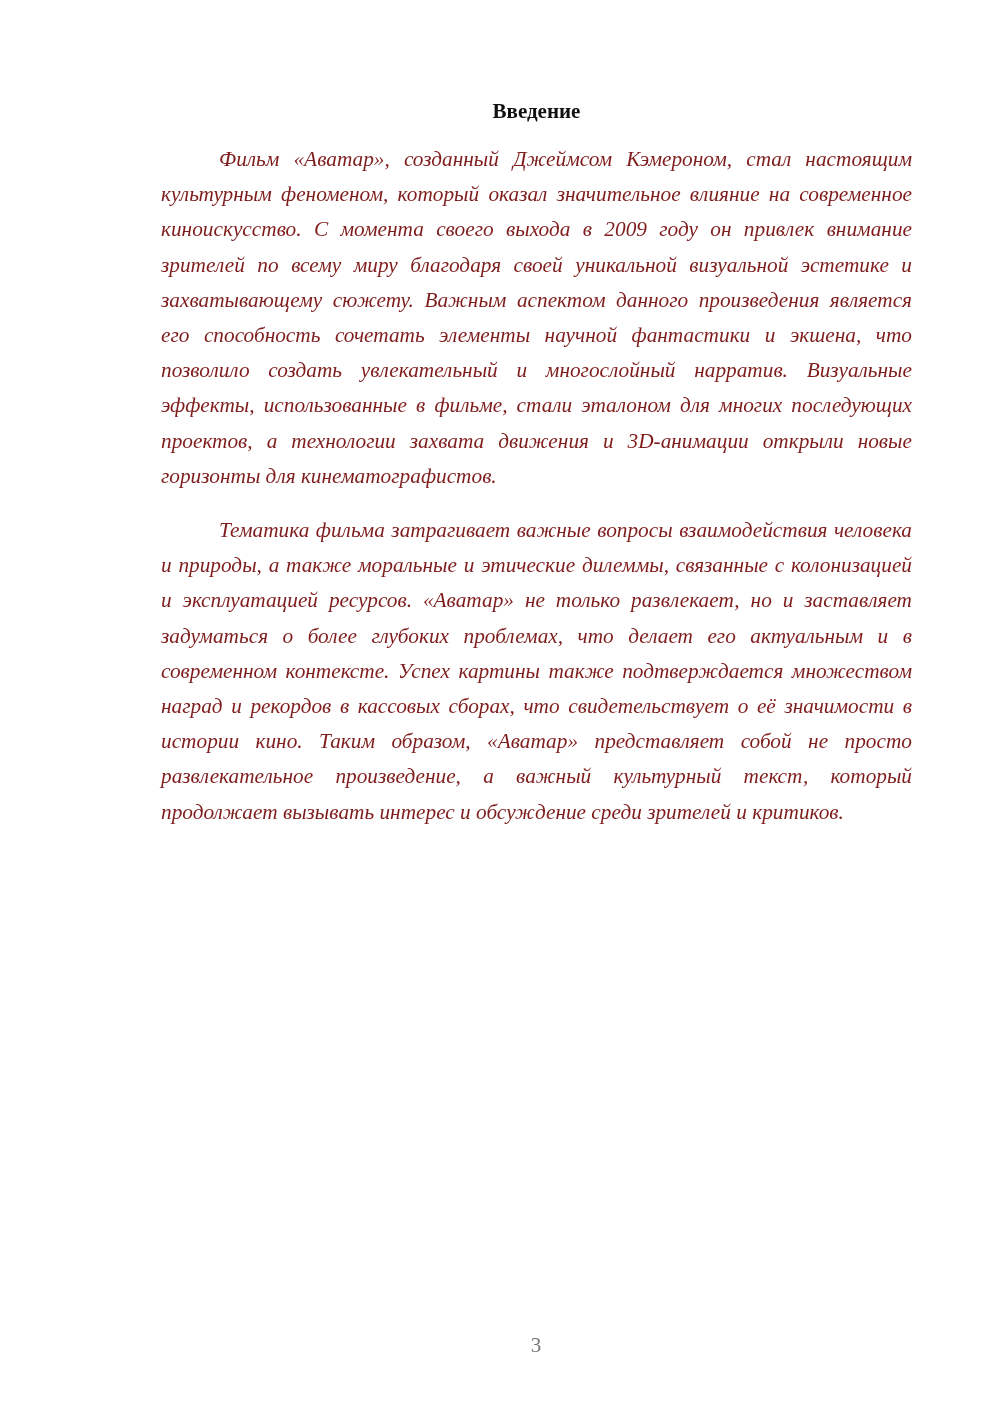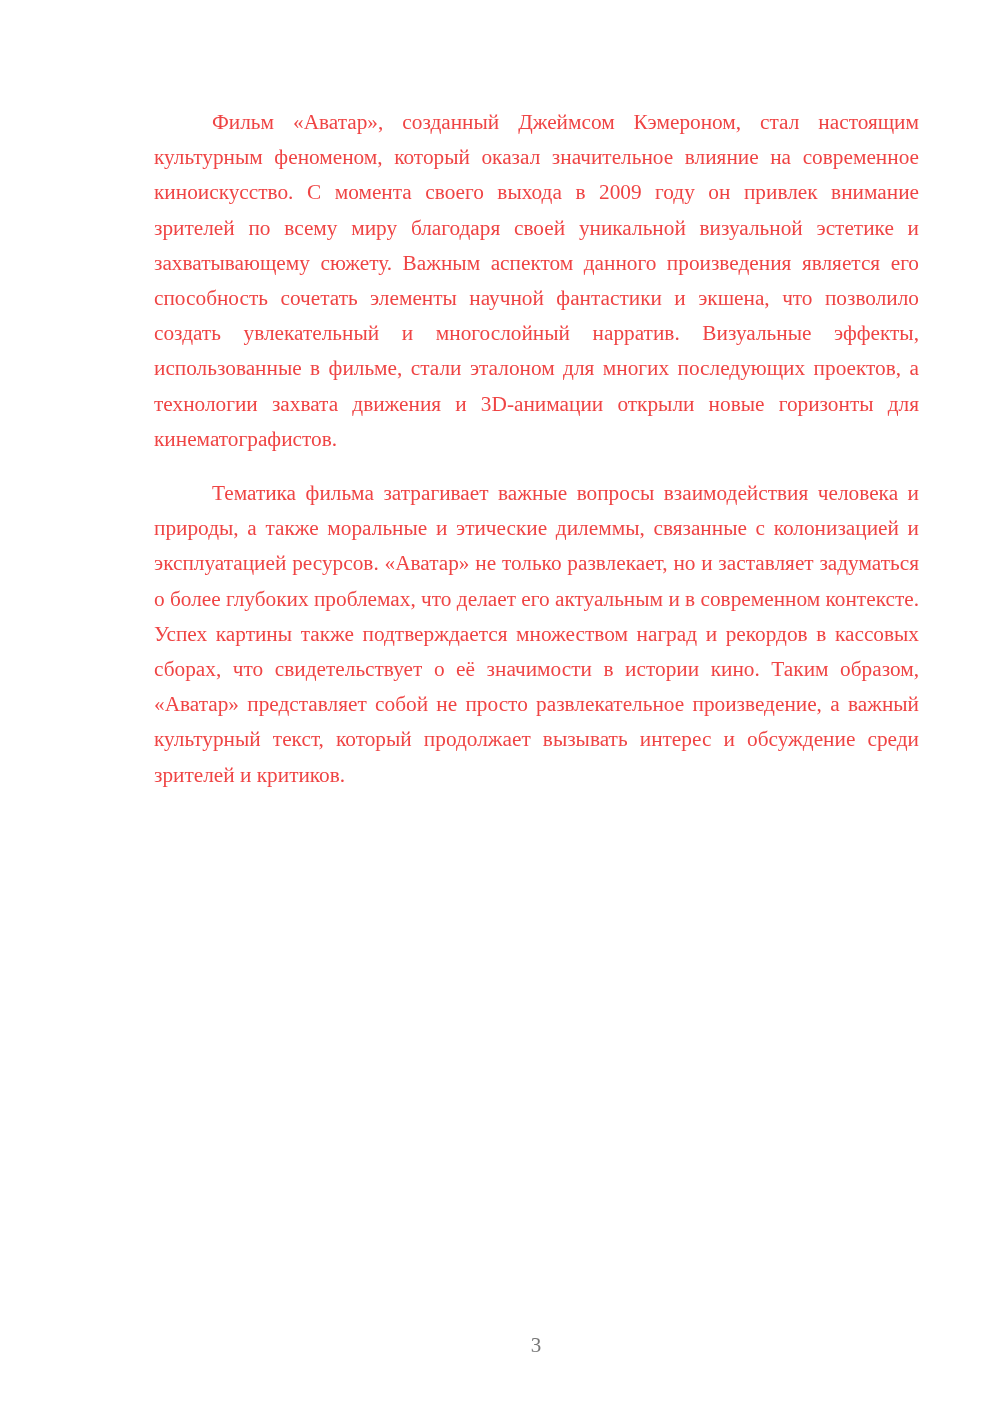--- a/index.html
+++ b/index.html
@@ -30,42 +30,44 @@
     }
     .heading {
       text-align: center;
       font-weight: bold;
       font-size: 21px;
       line-height: 30px;
       margin: 0 0 7px 0;
       color: #111;
     }
     .para {
-      margin: 9px;
+      margin: 16px;
       font-size: 21.3px;
       line-height: 35.2px;
       text-align: justify;
       text-indent: 58px;
-      color: #ef4444;
+      color: #7f1d1d;
+      font-style: italic;
     }
     .para + .para {
       margin-top: 19px;
     }
     .page-number {
       position: absolute;
       left: 0;
       width: 1072px;
       top: 1333px;
       text-align: center;
       font-size: 21px;
       color: #777;
     }
   </style>
 </head>
 <body>
 
 <div class="page">
   <div class="content">
+    <h1 class="heading">Введение</h1>
     <p class="para">Фильм «Аватар», созданный Джеймсом Кэмероном, стал настоящим культурным феноменом, который оказал значительное влияние на современное киноискусство. С момента своего выхода в 2009 году он привлек внимание зрителей по всему миру благодаря своей уникальной визуальной эстетике и захватывающему сюжету. Важным аспектом данного произведения является его способность сочетать элементы научной фантастики и экшена, что позволило создать увлекательный и многослойный нарратив. Визуальные эффекты, использованные в фильме, стали эталоном для многих последующих проектов, а технологии захвата движения и 3D-анимации открыли новые горизонты для кинематографистов.</p>
     <p class="para">Тематика фильма затрагивает важные вопросы взаимодействия человека и природы, а также моральные и этические дилеммы, связанные с колонизацией и эксплуатацией ресурсов. «Аватар» не только развлекает, но и заставляет задуматься о более глубоких проблемах, что делает его актуальным и в современном контексте. Успех картины также подтверждается множеством наград и рекордов в кассовых сборах, что свидетельствует о её значимости в истории кино. Таким образом, «Аватар» представляет собой не просто развлекательное произведение, а важный культурный текст, который продолжает вызывать интерес и обсуждение среди зрителей и критиков.</p>
   </div>
   <div class="page-number">3</div>
 </div>
 
 </body></html>

